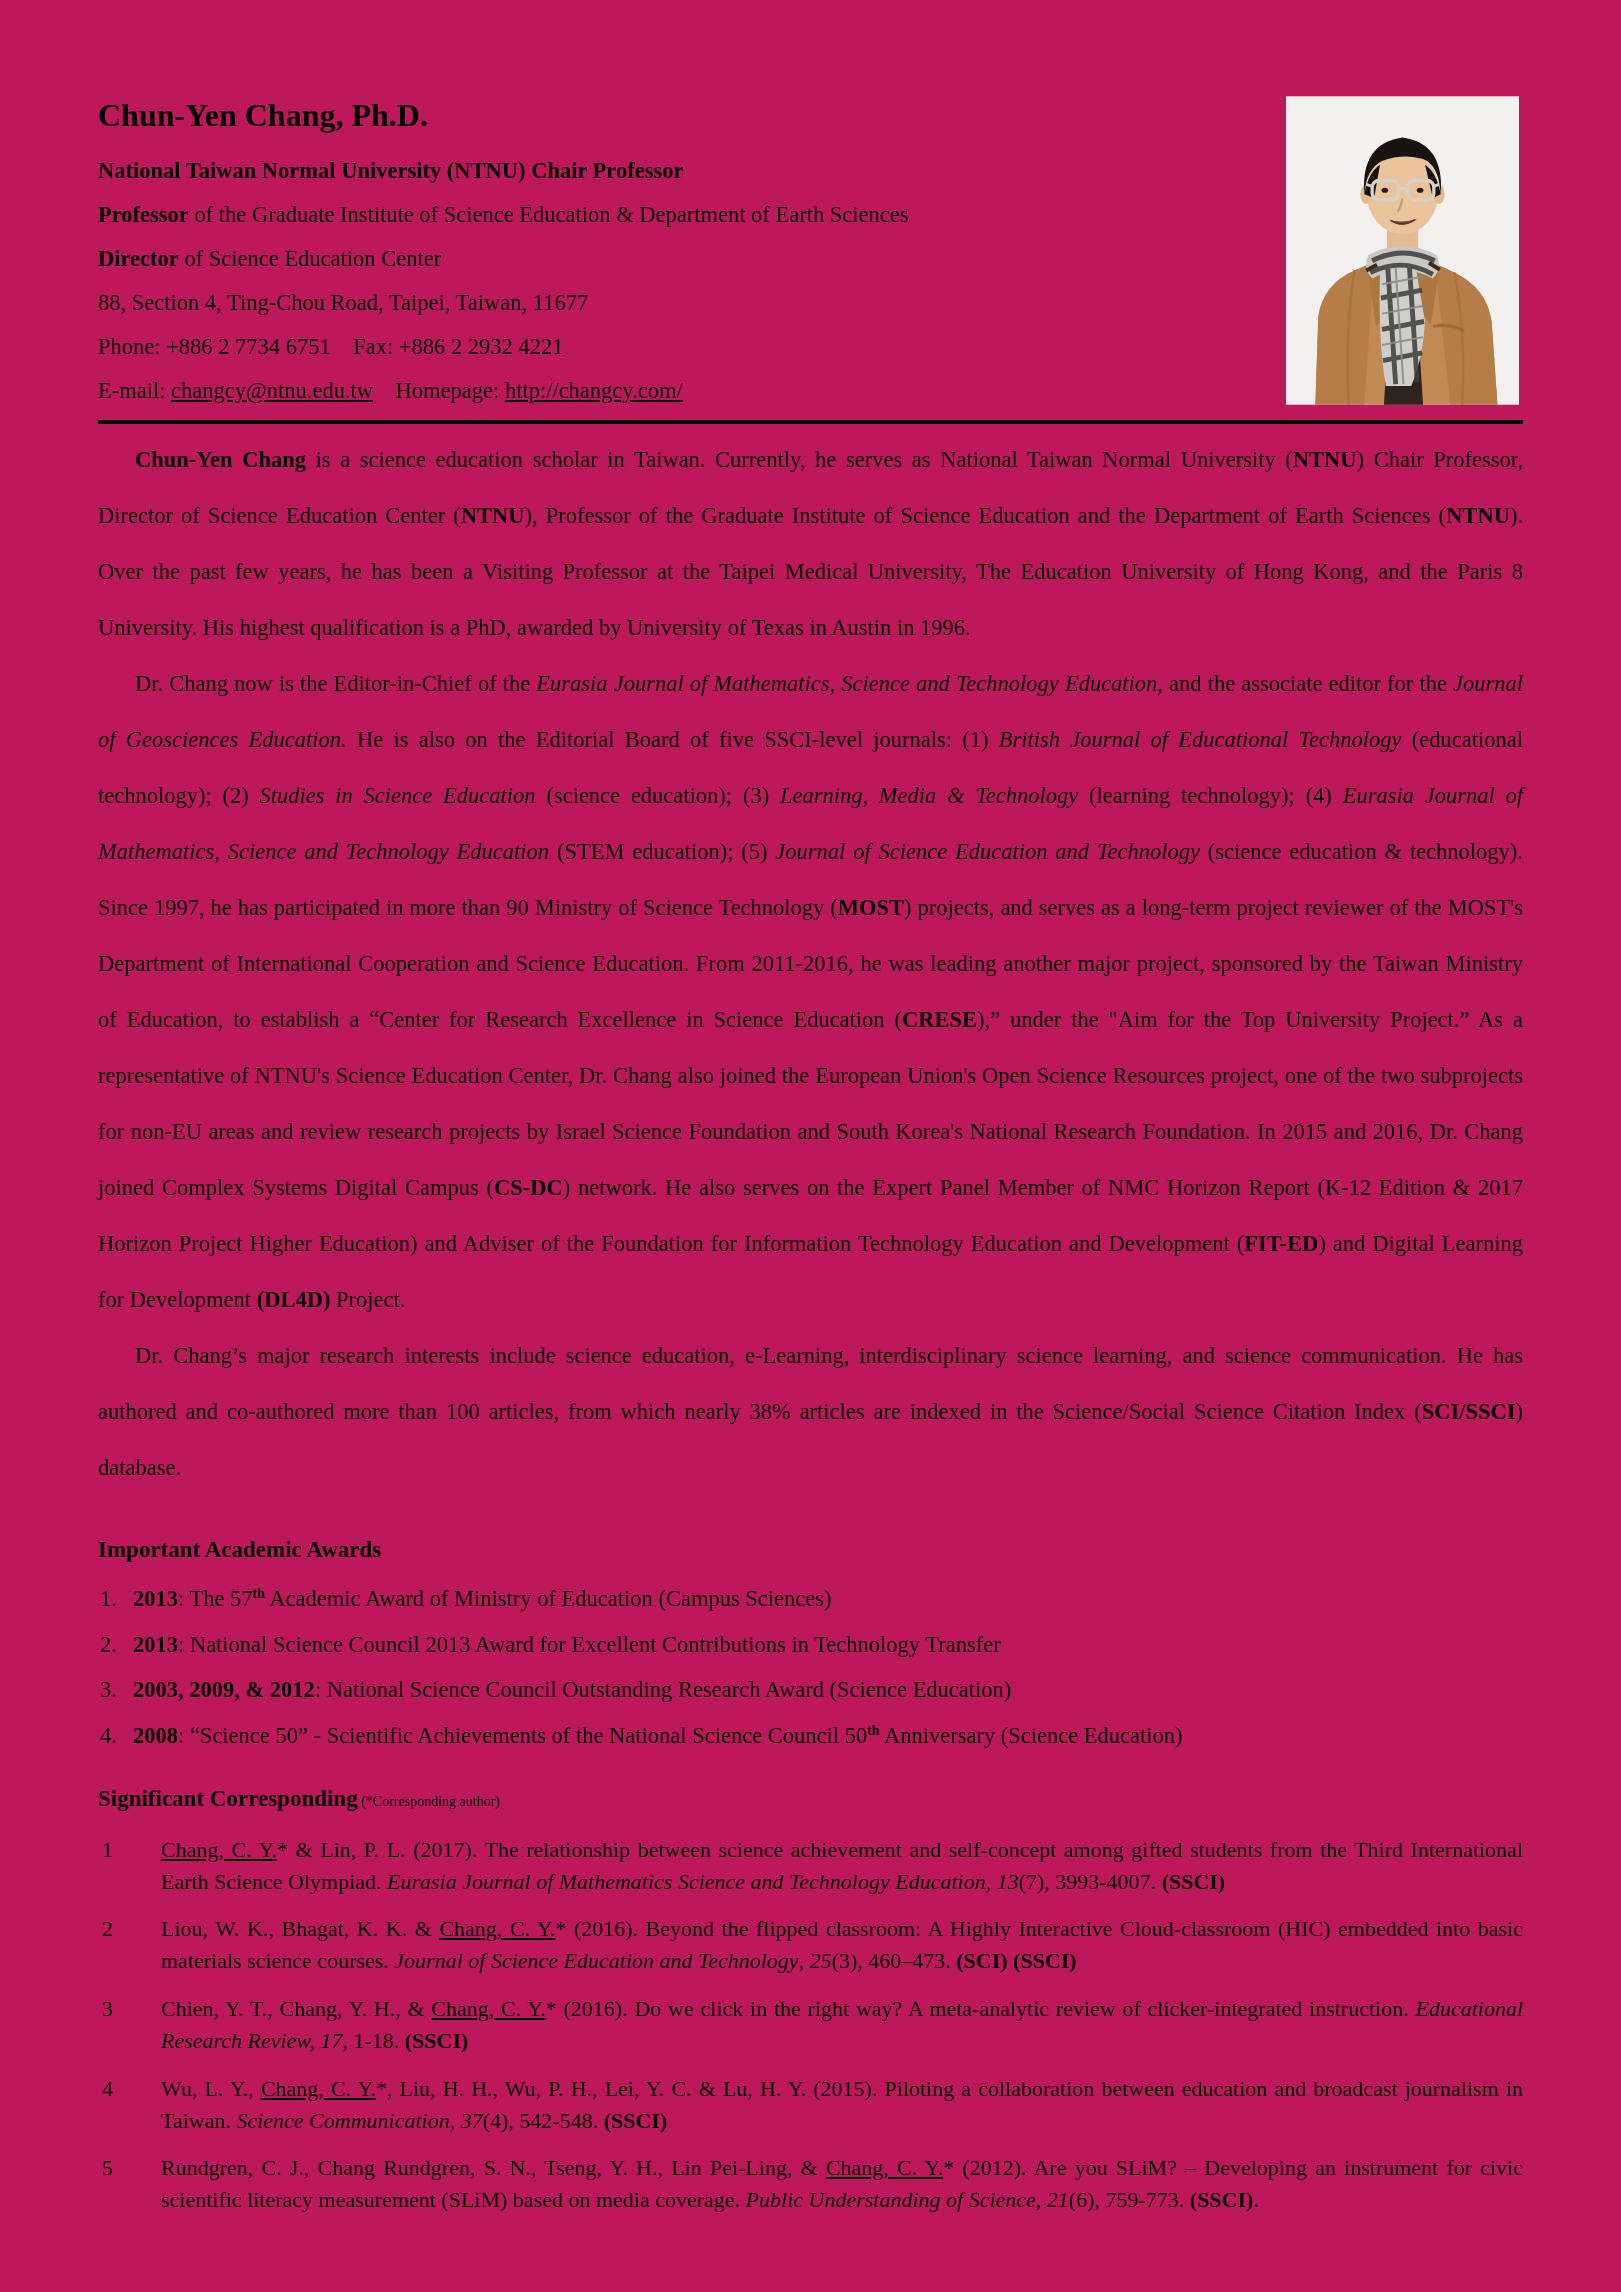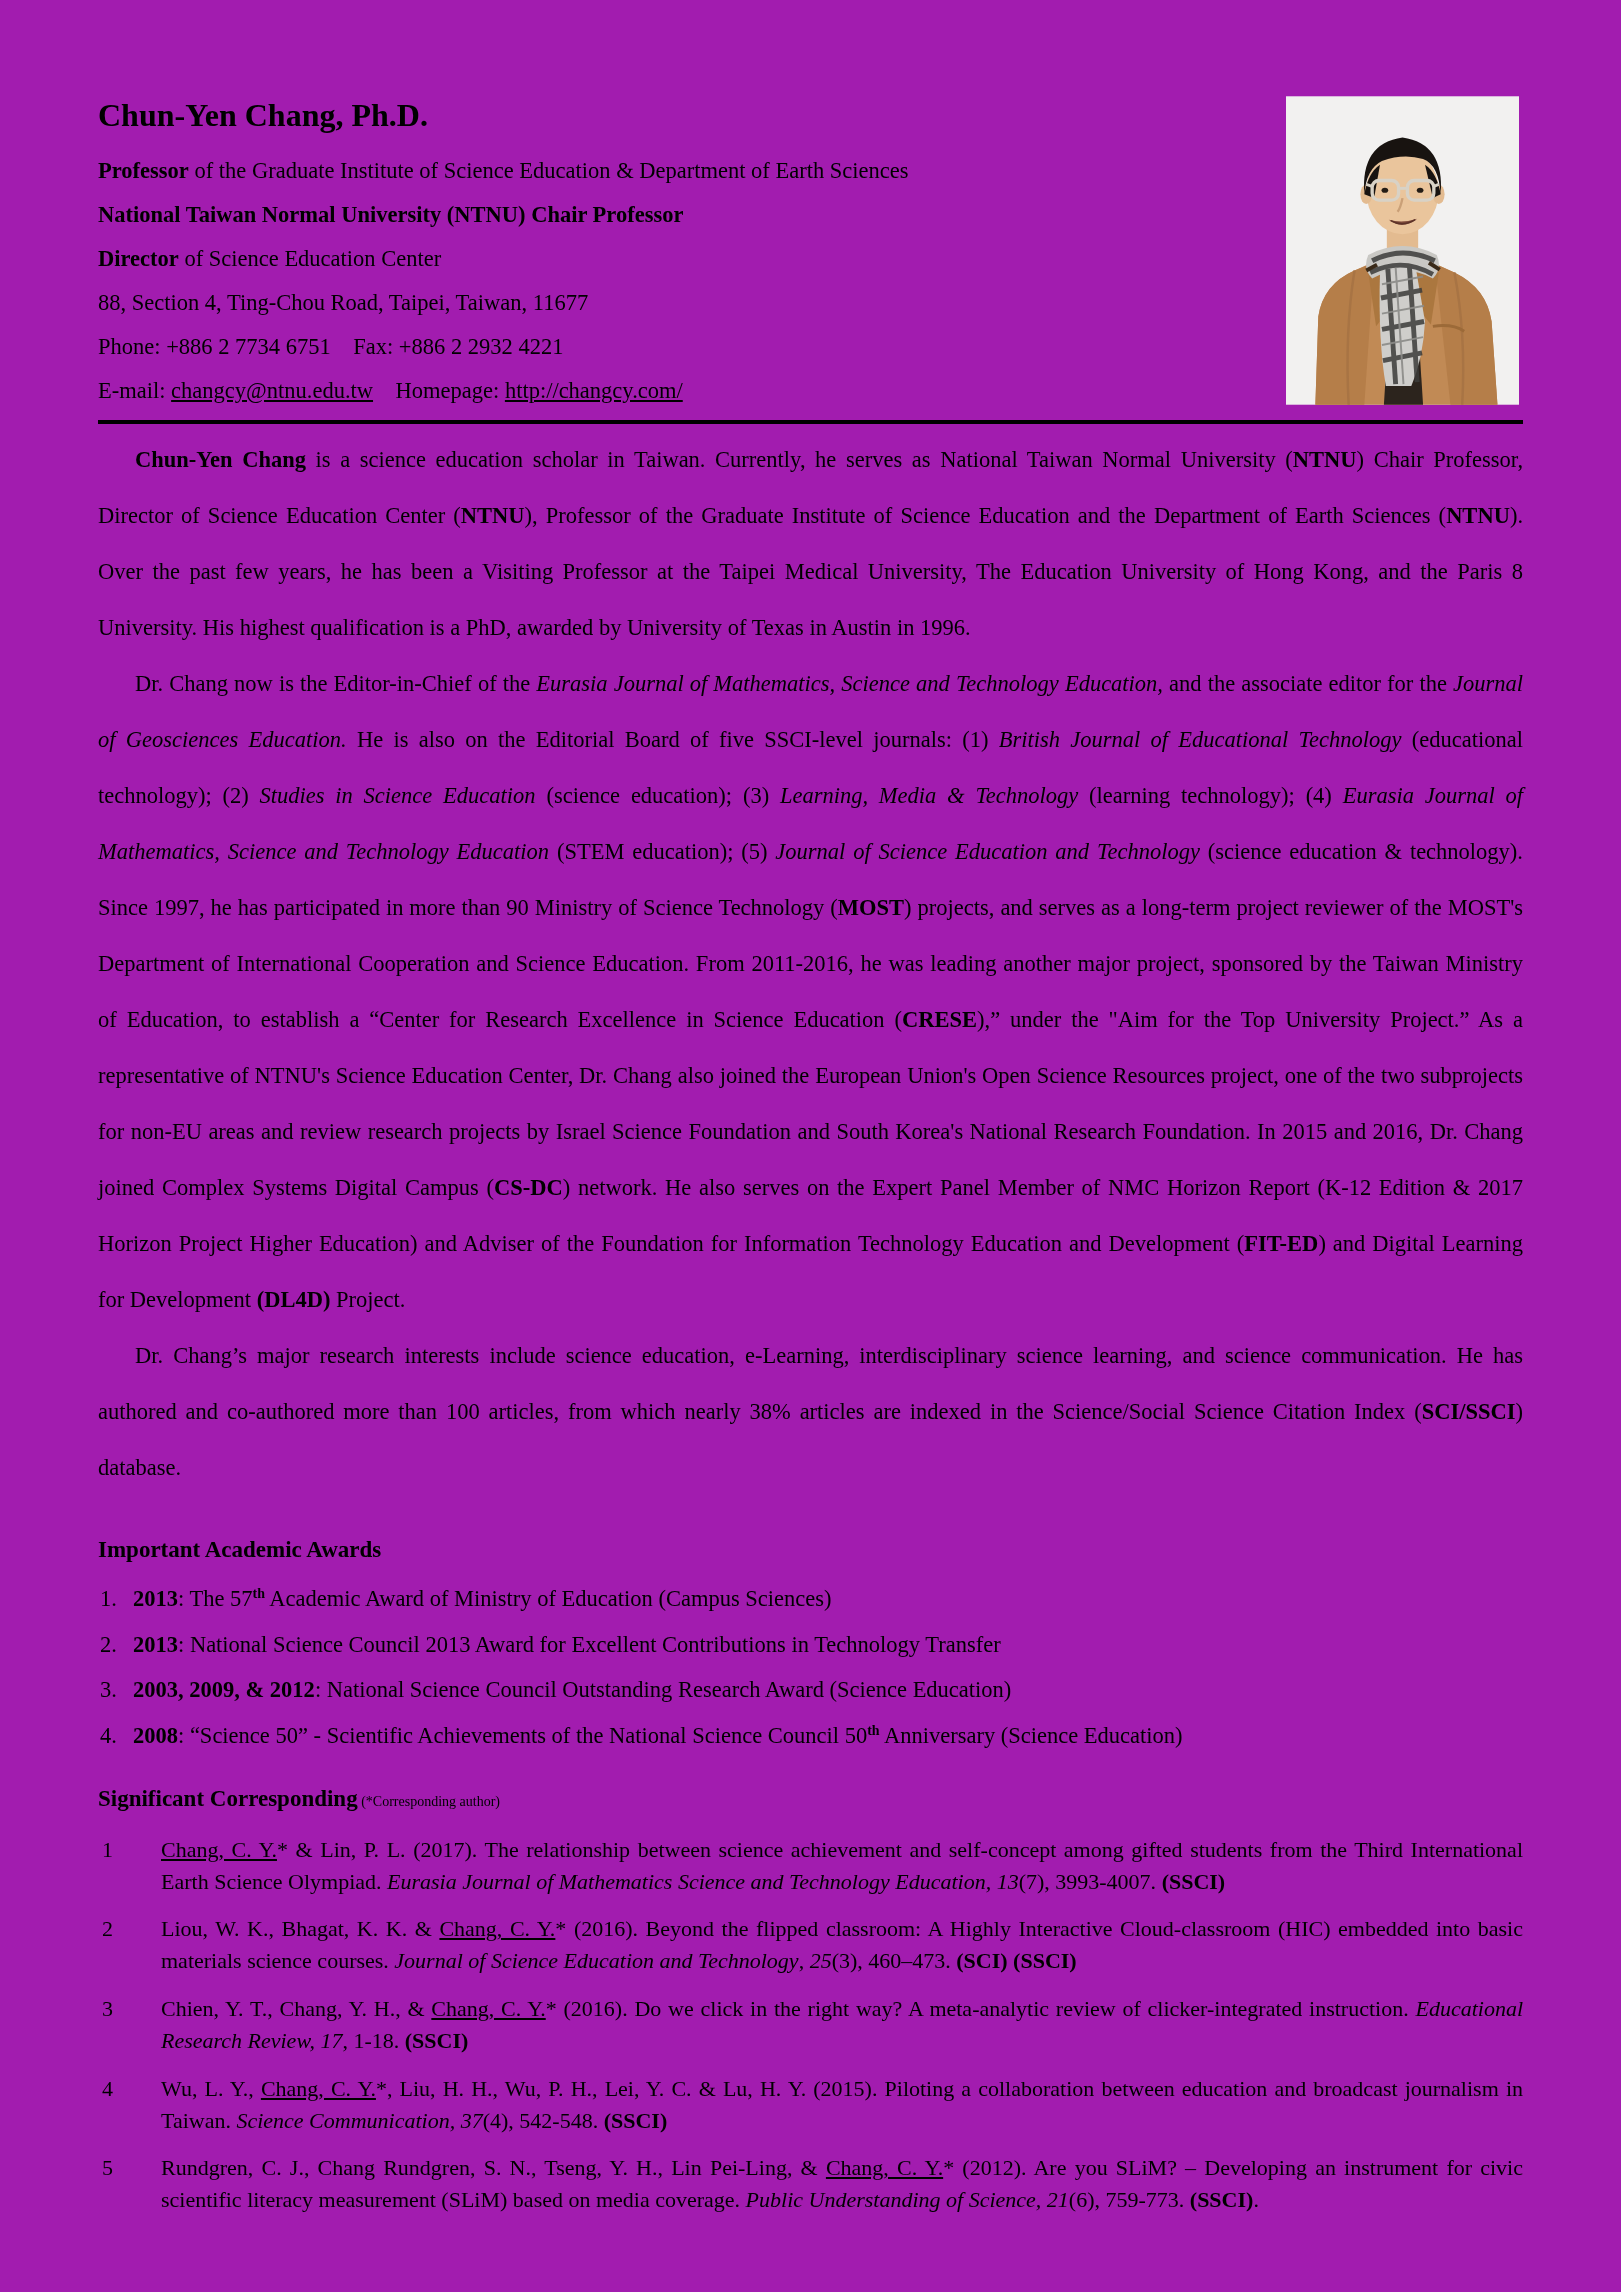--- a/index.html
+++ b/index.html
@@ -1,21 +1,21 @@
 <!DOCTYPE html>
 <html><head>
 <meta charset="utf-8">
 <style>
   * { margin:0; padding:0; box-sizing:border-box; }
   html,body { background:#888; }
   .page {
     position:relative;
     width:1621px; height:2293px;
     margin:0 auto;
-    background:#a21caf;
+    background:#be185d;
     color:#000;
     font-family:"Liberation Serif","DejaVu Serif",serif;
     padding:96px 98px 0 98px;
   }
   header { position:relative; min-height:312px; }
   .header-text { width:1157px; }
   h1.name { font-size:32px; font-weight:bold; line-height:39px; margin-bottom:13.7px; }
   .hline { font-size:22.5px; line-height:44px; white-space:nowrap; }
   .photo {
     position:absolute; top:0; right:3.9px;
@@ -48,22 +48,22 @@
   sup { font-size:0.62em; line-height:0; }
 </style>
 </head>
 <body>
 
 <div class="page">
 
   <header>
     <div class="header-text">
       <h1 class="name">Chun-Yen Chang, Ph.D.</h1>
+      <p class="hline"><span style="font-weight: bold;">National Taiwan Normal University (NTNU) Chair Professor</span></p>
       <p class="hline"><span style="font-weight: bold;">Professor</span><span> of the Graduate Institute of Science Education &amp; Department of Earth Sciences</span></p>
-      <p class="hline"><span style="font-weight: bold;">National Taiwan Normal University (NTNU) Chair Professor</span></p>
       <p class="hline"><span style="font-weight: bold;">Director</span><span> of Science Education Center</span></p>
       <p class="hline"><span>88, Section 4, Ting-Chou Road, Taipei, Taiwan, 11677</span></p>
       <p class="hline"><span>Phone: +886 2 7734 6751&nbsp;&nbsp;&nbsp; Fax: +886 2 2932 4221</span></p>
       <p class="hline"><span>E-mail: </span><a href="#" class="doclink">changcy@ntnu.edu.tw</a><span>&nbsp;&nbsp;&nbsp; Homepage: </span><a href="#" class="doclink">http://changcy.com/</a></p>
     </div>
 
     <div class="photo">
       <svg width="233" height="309" viewBox="0 0 238 315" xmlns="http://www.w3.org/2000/svg">
         <rect x="0" y="0" width="238" height="315" fill="#f1f0ee"></rect>
         <rect x="0" y="0" width="238" height="315" fill="#ffffff" opacity="0.12"></rect>

